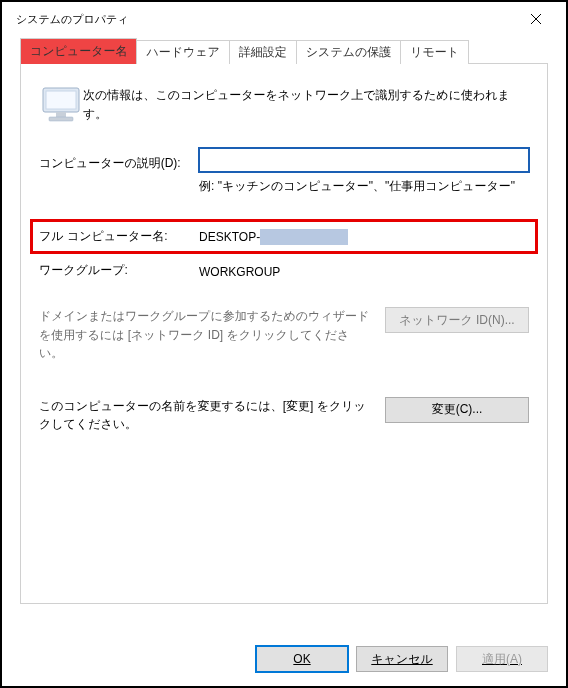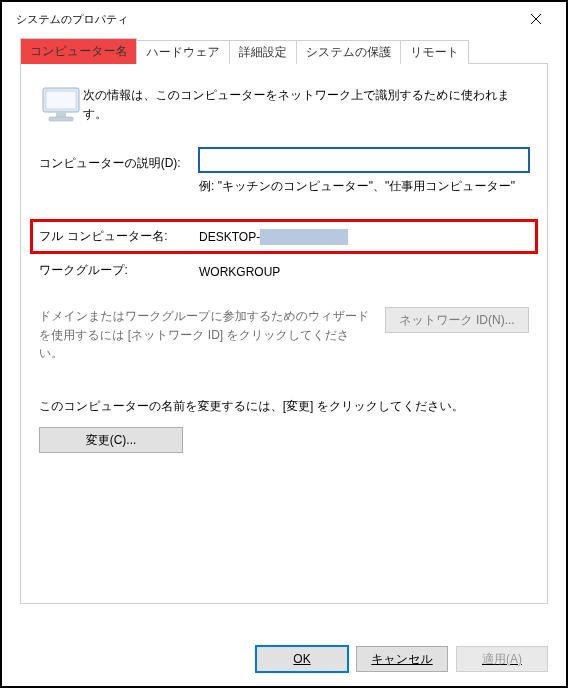--- a/index.html
+++ b/index.html
@@ -267,21 +267,21 @@
         <div class="form-field">
           <span>WORKGROUP</span>
         </div>
       </div>
 
       <div class="section-row">
         <div class="section-text">ドメインまたはワークグループに参加するためのウィザードを使用するには [ネットワーク ID] をクリックしてください。</div>
         <button class="side-btn" disabled="">ネットワーク ID(N)...</button>
       </div>
 
-      <div class="section-row" style="margin-top:34px;flex-direction:column;">
+      <div class="section-row" style="margin-top:34px;">
         <div class="section-text enabled">このコンピューターの名前を変更するには、[変更] をクリックしてください。</div>
         <button class="side-btn enabled">変更(C)...</button>
       </div>
 
     </div>
 
   </div>
 
   <div class="footer">
     <button class="primary">OK</button>

